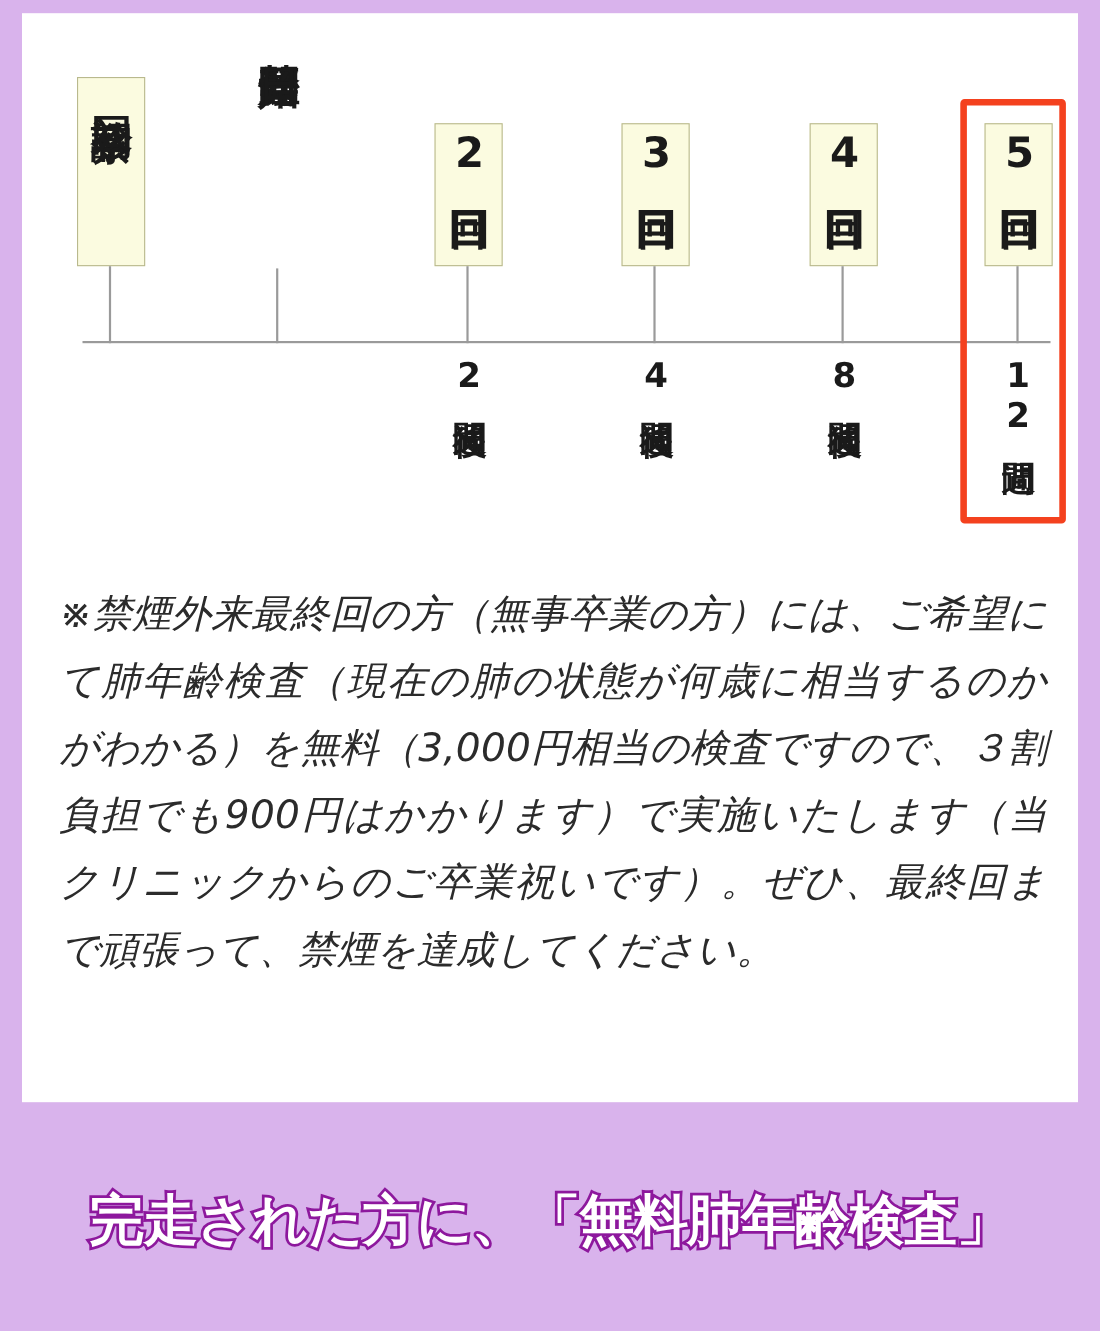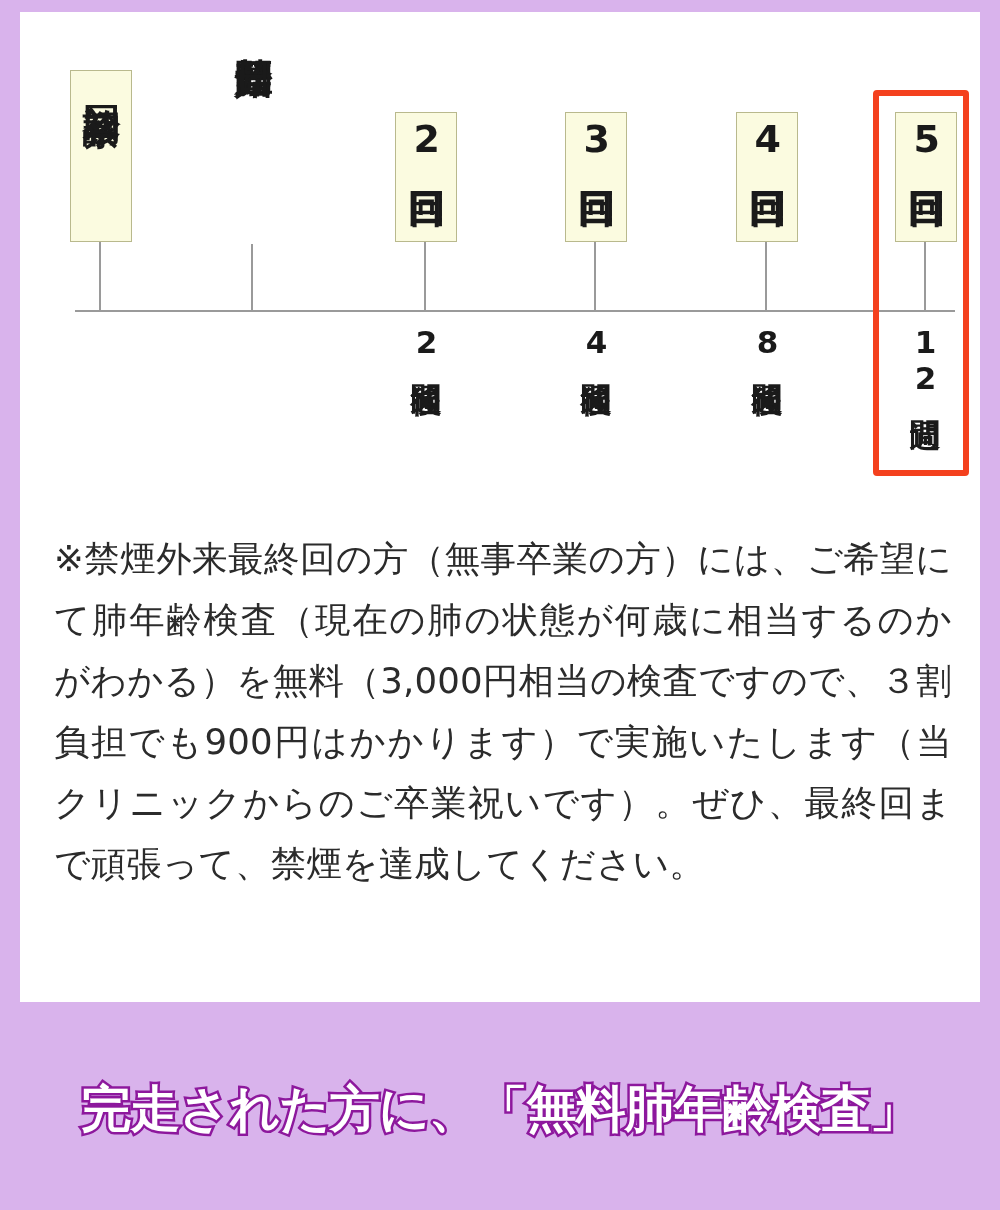--- a/index.html
+++ b/index.html
@@ -117,20 +117,21 @@
     position: absolute;
     left: 34px;
     top: 480px;
     width: 898px;
     font-family: "DejaVu Sans", sans-serif;
     font-size: 35.5px;
     line-height: 1.72;
     color: #2b2b2b;
     letter-spacing: 0.2px;
     text-align: justify;
+    font-style: italic;
   }
 
   
   .banner {
     position: absolute;
     left: 0;
     top: 1008px;
     width: 1000px;
     height: 202px;
     display: flex;

